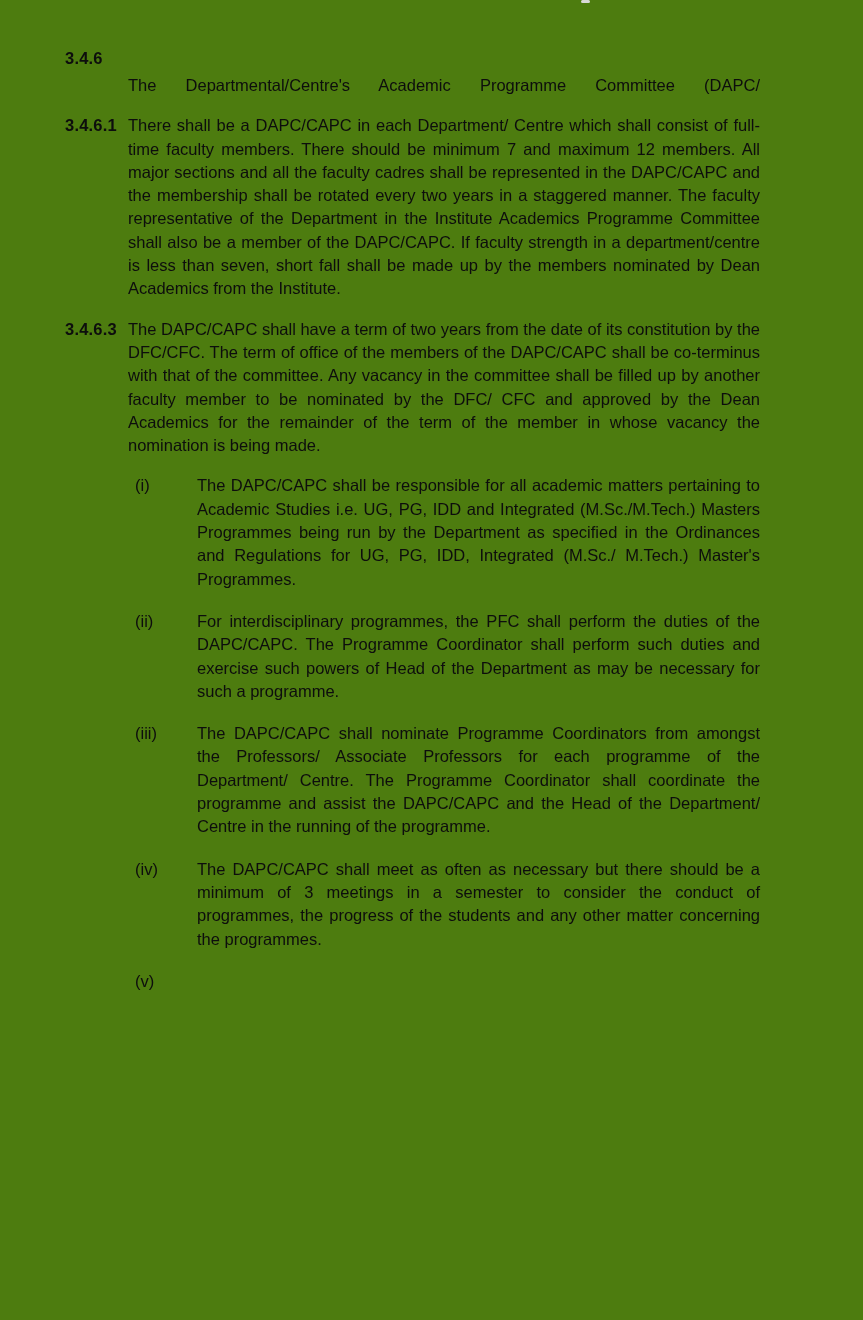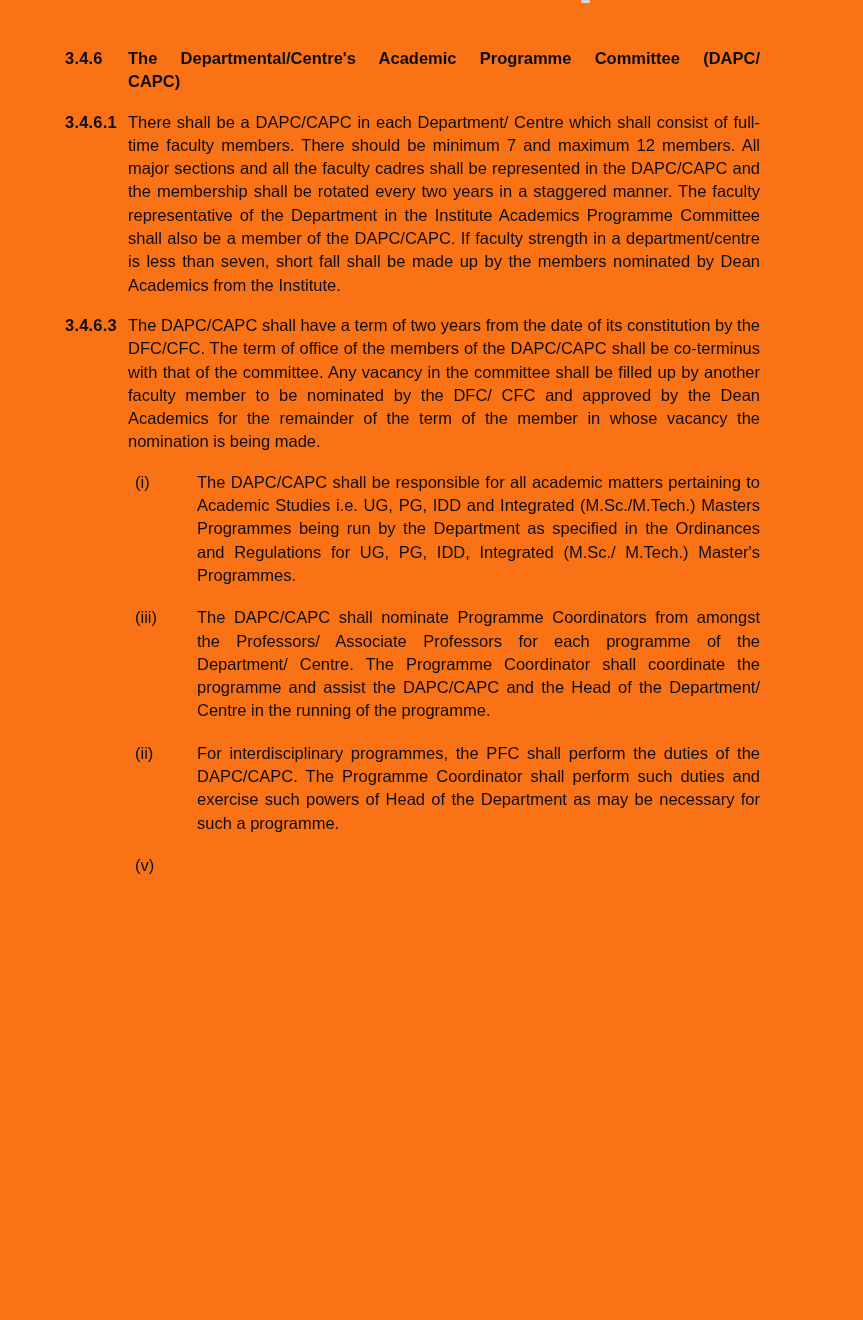--- a/index.html
+++ b/index.html
@@ -1,20 +1,20 @@
 <!DOCTYPE html>
 <html><head>
 <meta charset="utf-8">
 <style>
   html, body { margin: 0; padding: 0; background: #ffffff; }
   .page {
     position: relative;
     width: 863px;
     height: 1320px;
-    background: #f97316;
+    background: #4d7c0f;
     font-family: "Liberation Sans", sans-serif;
     color: #0d0d0d;
     overflow: hidden;
   }
   .scan-artifact {
     position: absolute;
     left: 581px;
     top: 0px;
     width: 9px;
     height: 3px;
@@ -37,21 +37,21 @@
   .clause .num {
     width: 63px;
     flex-shrink: 0;
     font-weight: bold;
     letter-spacing: 0.2px;
   }
   .clause .body {
     flex: 1;
     text-align: justify;
   }
-  .clause.heading .body { font-weight: bold; }
+  .clause.heading .body { font-weight: normal; margin-top: 27px; }
   .clause.subheading .body { font-weight: bold; }
   .hline {
     display: block;
     text-align: justify;
     text-align-last: justify;
   }
   .hline.last { text-align-last: left; }
   .duties { margin-left: 63px; }
   .duty {
     display: flex;
@@ -76,21 +76,20 @@
 
 <div class="page">
   <div class="scan-artifact"></div>
 
   <div class="content">
 
     <section class="clause heading">
       <div class="num">3.4.6</div>
       <div class="body">
         <span class="hline">The Departmental/Centre's Academic Programme Committee (DAPC/</span>
-        <span class="hline last">CAPC)</span>
       </div>
     </section>
 
     <section class="clause">
       <div class="num">3.4.6.1</div>
       <div class="body">There shall be a DAPC/CAPC in each Department/ Centre which shall consist of full-time faculty members. There should be minimum 7 and maximum 12 members. All major sections and all the faculty cadres shall be represented in the DAPC/CAPC and the membership shall be rotated every two years in a staggered manner.  The faculty representative of the Department in the Institute Academics Programme Committee shall also be a member of the DAPC/CAPC. If faculty strength in a department/centre is less than seven, short fall shall be made up by the members nominated by Dean Academics from the Institute.</div>
     </section>
 
 
     <section class="clause">
@@ -100,29 +99,33 @@
 
 
     <div class="duties">
 
       <div class="duty">
         <div class="marker">(i)</div>
         <div class="dbody">The DAPC/CAPC shall be responsible for all academic matters pertaining to Academic Studies i.e. UG, PG, IDD and Integrated (M.Sc./M.Tech.) Masters Programmes being run by the Department as specified in the Ordinances and Regulations for UG, PG, IDD, Integrated  (M.Sc./ M.Tech.) Master's Programmes.</div>
       </div>
 
       <div class="duty">
+        <div class="marker">(ii)</div>
+        <div class="dbody">For interdisciplinary programmes, the PFC shall perform the duties of the DAPC/CAPC. The Programme Coordinator shall perform such duties and exercise such powers of Head of the Department as may be necessary for such a programme.</div>
+      </div>
+
+      <div class="duty">
         <div class="marker">(iii)</div>
         <div class="dbody">The DAPC/CAPC shall nominate Programme Coordinators from amongst the Professors/ Associate Professors for each programme of the Department/ Centre. The Programme Coordinator shall coordinate the programme and assist the DAPC/CAPC and the Head of the Department/ Centre in the running of the programme.</div>
       </div>
 
       <div class="duty">
-        <div class="marker">(ii)</div>
-        <div class="dbody">For interdisciplinary programmes, the PFC shall perform the duties of the DAPC/CAPC. The Programme Coordinator shall perform such duties and exercise such powers of Head of the Department as may be necessary for such a programme.</div>
+        <div class="marker">(iv)</div>
+        <div class="dbody">The DAPC/CAPC shall meet as often as necessary but there should be a minimum of 3 meetings in a semester to consider the conduct of programmes, the progress of the students and any other matter concerning the programmes.</div>
       </div>
-
 
       <div class="duty">
         <div class="marker">(v)</div>
       </div>
 
 
     </div>
   </div>
 </div>
 

